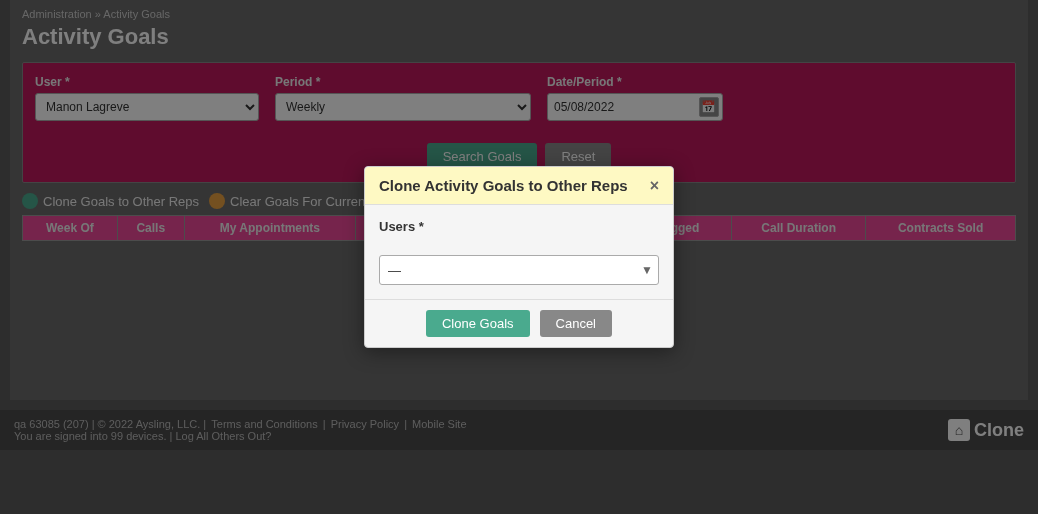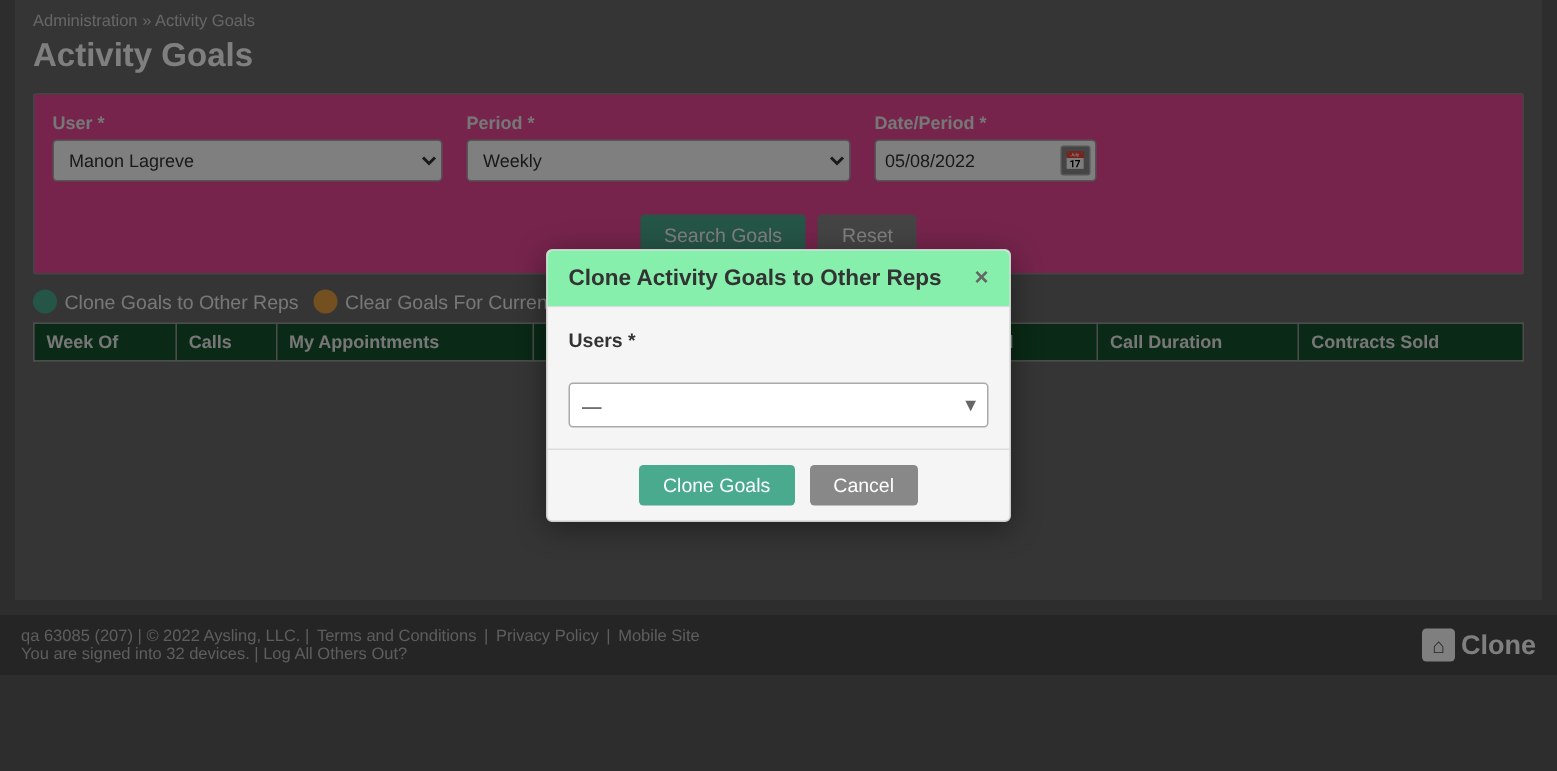--- a/index.html
+++ b/index.html
@@ -25,21 +25,21 @@
       color: #ccc;
       margin-bottom: 4px;
     }
     .page-title {
       font-size: 22px;
       color: #fff;
       font-weight: bold;
       margin-bottom: 12px;
     }
     .filter-panel {
-      background: #ec4899;
+      background: #be185d;
       border: 1px solid #888;
       padding: 12px;
       margin-bottom: 10px;
       border-radius: 2px;
     }
     .filter-row {
       display: flex;
       gap: 16px;
       align-items: flex-end;
       margin-bottom: 8px;
@@ -57,24 +57,24 @@
     .filter-group select,
     .filter-group input {
       height: 28px;
       border: 1px solid #aaa;
       border-radius: 3px;
       padding: 2px 6px;
       font-size: 12px;
       background: #fff;
       color: #333;
     }
-    .filter-group.user-group select { width: 260px; }
+    .filter-group.user-group select { width: 224px; }
     .filter-group.period-group select { width: 256px; }
     .filter-group.date-group { position: relative; }
-    .filter-group.date-group input { width: 148px; padding-right: 28px; }
+    .filter-group.date-group input { width: 176px; padding-right: 28px; }
     .calendar-icon {
       position: absolute;
       right: 4px;
       bottom: 4px;
       width: 20px;
       height: 20px;
       background: #8a8a8a;
       border: 1px solid #aaa;
       display: flex;
       align-items: center;
@@ -135,26 +135,26 @@
       border-radius: 50%;
       background: #e8a040;
       display: inline-block;
     }
     table {
       width: 100%;
       border-collapse: collapse;
       background: #7a7a7a;
     }
     thead th {
-      background: #14532d;
+      background: #ec4899;
       color: #eee;
       font-size: 12px;
       font-weight: bold;
       padding: 5px 8px;
-      text-align: left;
+      text-align: center;
       border: 1px solid #999;
     }
     .footer-bar {
       display: flex;
       justify-content: center;
       gap: 8px;
       margin-top: 14px;
     }
     .page-footer {
       background: #4a4a4a;
@@ -206,21 +206,21 @@
     .modal-box {
       background: #f5f5f5;
       border: 1px solid #ccc;
       border-radius: 4px;
       width: 310px;
       padding: 0;
       position: relative;
       box-shadow: 0 4px 20px rgba(0,0,0,0.4);
     }
     .modal-header {
-      background: #86efac;
+      background: #fef9c3;
       border-bottom: 1px solid #ddd;
       padding: 10px 14px;
       font-size: 15px;
       font-weight: bold;
       color: #333;
       display: flex;
       justify-content: space-between;
       align-items: center;
       border-radius: 4px 4px 0 0;
     }
@@ -372,20 +372,20 @@
   </div>
 
   <div class="page-footer">
     <div>
       <div class="footer-links">
         <span>qa 63085 (207) | © 2022 Aysling, LLC. |</span>
         <a href="#">Terms and Conditions</a> |
         <a href="#">Privacy Policy</a> |
         <a href="#">Mobile Site</a>
       </div>
-      <div>You are signed into 32 devices. | Log All Others Out?</div>
+      <div>You are signed into 99 devices. | Log All Others Out?</div>
     </div>
     <div class="maghub-logo">
       <div class="logo-icon">⌂</div>
       <span>Clone</span>
     </div>
   </div>
 </div>
 
 </body></html>

